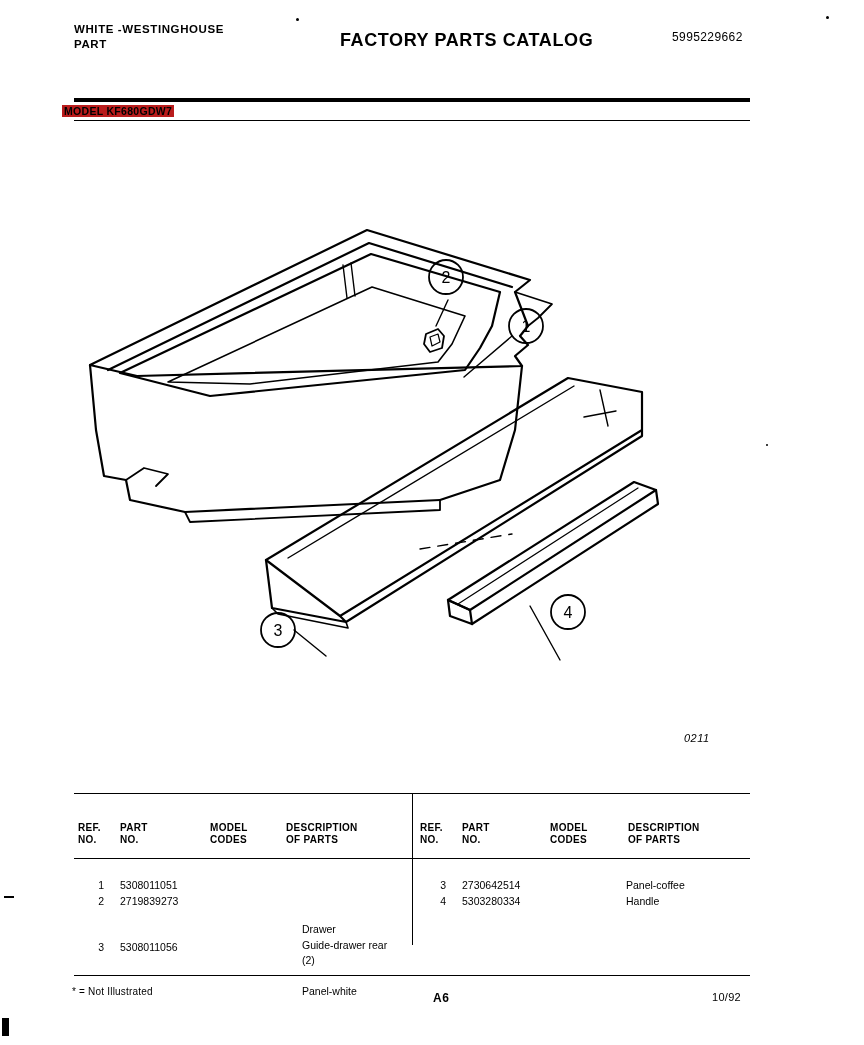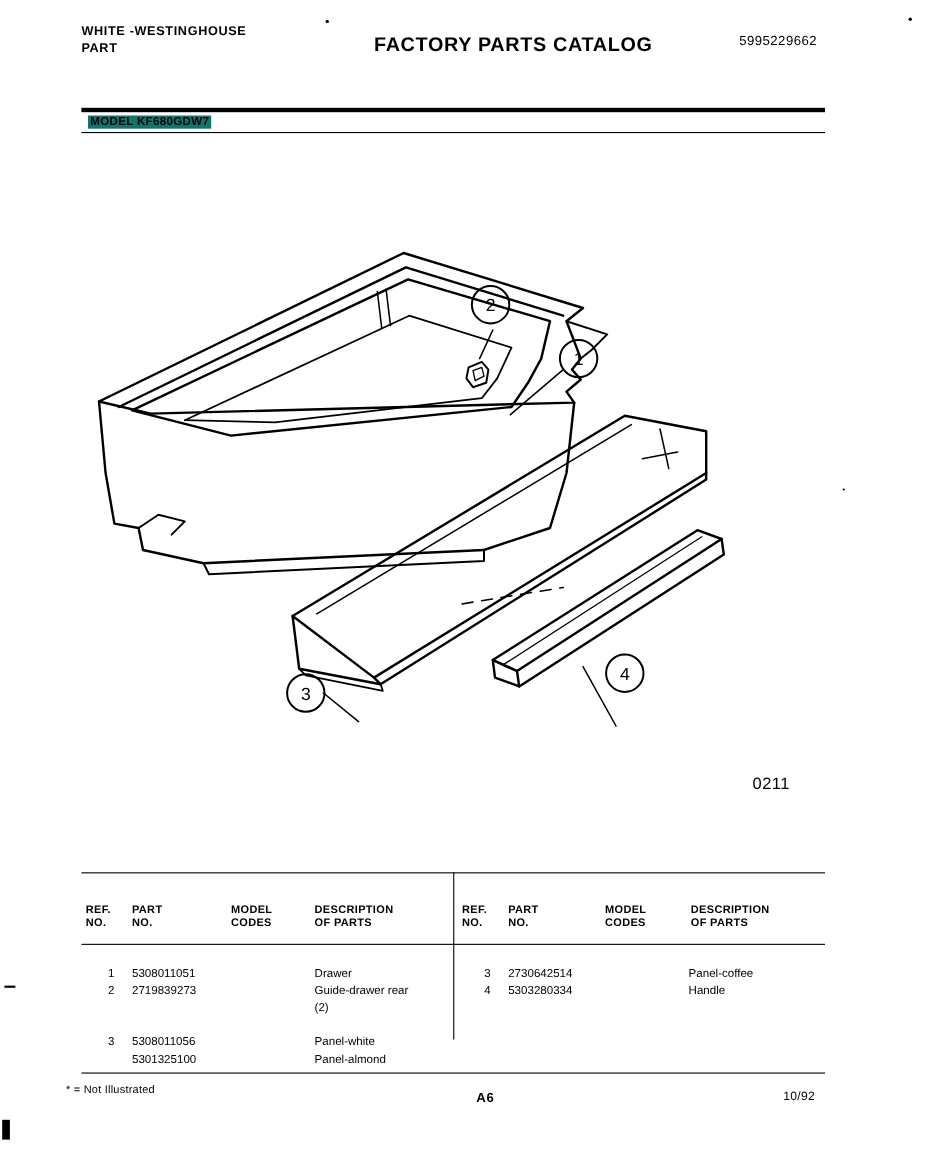--- a/index.html
+++ b/index.html
@@ -62,45 +62,46 @@
   .rule-thin {
     position: absolute;
     left: 74px;
     top: 120px;
     width: 676px;
     height: 1px;
     background: #000;
   }
   .model-line {
     position: absolute;
-    left: 80px;
+    left: 62px;
     top: 105px;
     font-size: 10.5px;
     font-weight: bold;
     letter-spacing: 0.3px;
-    background: #0f766e;
+    background: #b91c1c;
     padding: 0 2px;
   }
 
   
   .illustration {
     position: absolute;
     left: 60px;
     top: 130px;
     width: 740px;
     height: 560px;
   }
   .illustration svg { display: block; }
 
   .fig-code {
     position: absolute;
     left: 684px;
-    top: 704px;
-    font-size: 15px;
+    top: 732px;
+    font-size: 11px;
     letter-spacing: 0.5px;
+    font-style: italic;
   }
   .tbl-rule-top {
     position: absolute;
     left: 74px;
     top: 793px;
     width: 676px;
     height: 1px;
     background: #000;
   }
   .tbl-rule-head {
@@ -150,33 +151,33 @@
   .c-ref   { position: absolute; width: 26px; text-align: right; }
   .c-part  { position: absolute; }
   .c-model { position: absolute; }
   .c-desc  { position: absolute; }
 
   
   .left-rows  { left: 78px;  top: 878px; width: 330px; }
   .left-rows  .c-ref   { left: 0px;   width: 26px; }
   .left-rows  .c-part  { left: 42px; }
   .left-rows  .c-model { left: 132px; }
-  .left-rows  .c-desc  { left: 208px; }
+  .left-rows  .c-desc  { left: 224px; margin-top: 44px; }
 
   
   .right-rows { left: 420px; top: 878px; width: 330px; }
   .right-rows .c-ref   { left: 0px;   width: 26px; }
   .right-rows .c-part  { left: 42px; }
   .right-rows .c-model { left: 130px; }
   .right-rows .c-desc  { left: 206px; }
 
   
   .footnote {
     position: absolute;
-    left: 60px;
+    left: 72px;
     top: 986px;
     font-size: 10px;
     letter-spacing: 0.2px;
     text-align: center;
   }
   .page-no {
     position: absolute;
     left: 389px;
     top: 991px;
     font-size: 12px;
@@ -341,26 +342,20 @@
         <span class="c-part"></span>
         <span class="c-model"></span>
         <span class="c-desc"></span>
       </div>
       <div class="row">
         <span class="c-ref">3</span>
         <span class="c-part">5308011056</span>
         <span class="c-model"></span>
         <span class="c-desc">Panel-white</span>
       </div>
-      <div class="row">
-        <span class="c-ref"></span>
-        <span class="c-part">5301325100</span>
-        <span class="c-model"></span>
-        <span class="c-desc">Panel-almond</span>
-      </div>
     </div>
   <div class="rows right-rows" id="right-rows">
       <div class="row">
         <span class="c-ref">3</span>
         <span class="c-part">2730642514</span>
         <span class="c-model"></span>
         <span class="c-desc">Panel-coffee</span>
       </div>
       <div class="row">
         <span class="c-ref">4</span>

